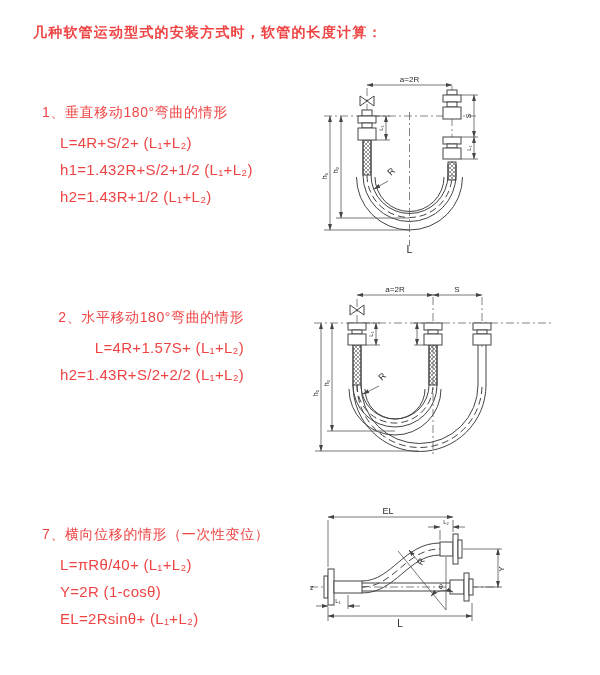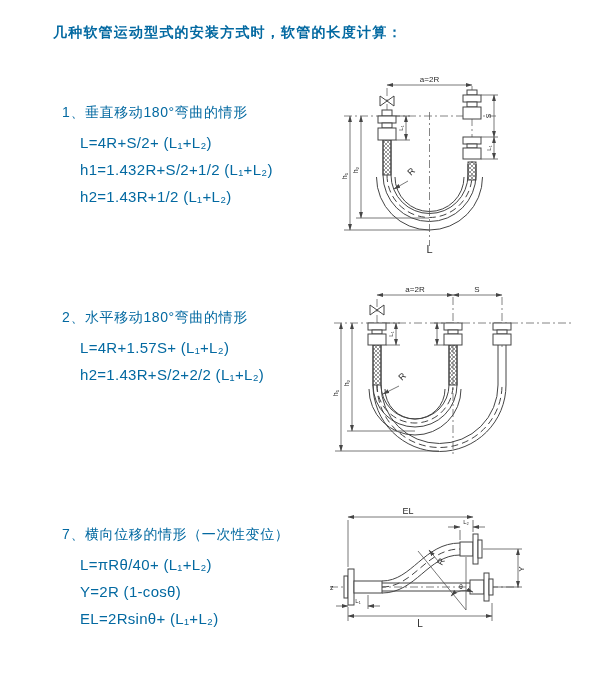--- a/index.html
+++ b/index.html
@@ -1,22 +1,22 @@
 <!DOCTYPE html>
 <html><head>
 <meta charset="utf-8">
 <style>
   html,body{margin:0;padding:0;background:#fff;}
   #page{position:relative;width:554px;height:675px;background:#ffffff;overflow:hidden;
-        font-family:"Liberation Sans","DejaVu Sans",sans-serif;color:#0369a1;margin-left:20px;}
+        font-family:"Liberation Sans","DejaVu Sans",sans-serif;color:#ef4444;}
   .title{position:absolute;left:33px;top:24px;font-size:14px;font-weight:bold;letter-spacing:1.2px;}
   .sec{position:absolute;left:42px;}
   .sec .heading{font-size:14px;font-weight:normal;letter-spacing:0.6px;line-height:20px;margin:0 0 11px 0;}
   .sec .formula{font-size:15px;line-height:20px;margin:0 0 7px 18px;letter-spacing:0.3px;}
-  #sec1{top:102px;} #sec2{top:307px;} #sec3{top:524px;}
+  #sec1{top:102px;} #sec2{top:307px;text-align:right;} #sec3{top:524px;}
   svg{position:absolute;font-family:"Liberation Sans","DejaVu Sans",sans-serif;}
   svg text{fill:#2a2a2a;}
   #d1{left:310px;top:72px;} #d2{left:300px;top:283px;} #d3{left:300px;top:503px;}
   .ln{stroke:#454545;stroke-width:1;fill:none;}
   .thin{stroke:#555;stroke-width:0.8;fill:none;}
   .cl{stroke:#666;stroke-width:0.8;fill:none;stroke-dasharray:8 3 2 3;}
   .hd{stroke:#454545;stroke-width:1;fill:none;stroke-dasharray:7 4;}
   .fit{fill:#fff;stroke:#454545;stroke-width:1;}
 </style>
 </head>

